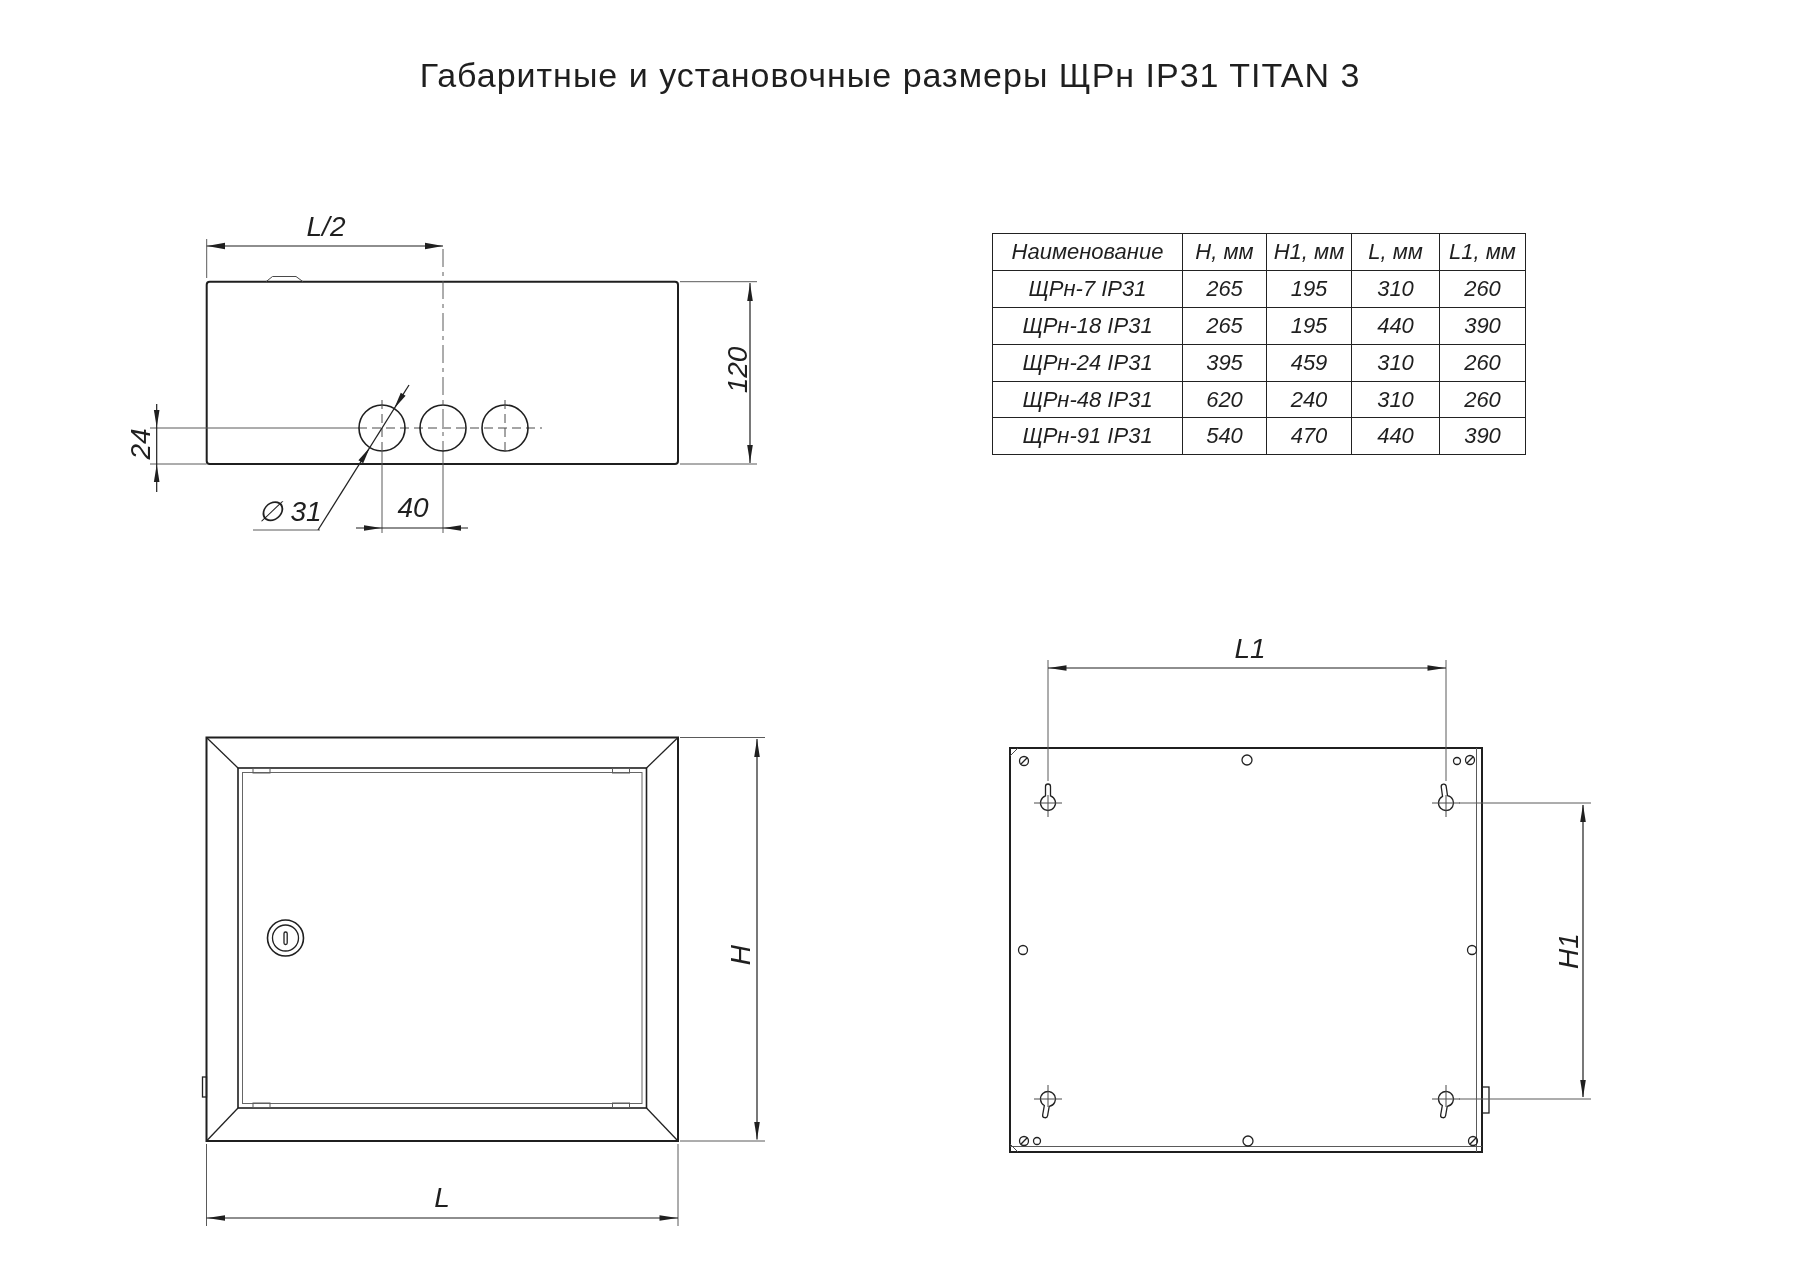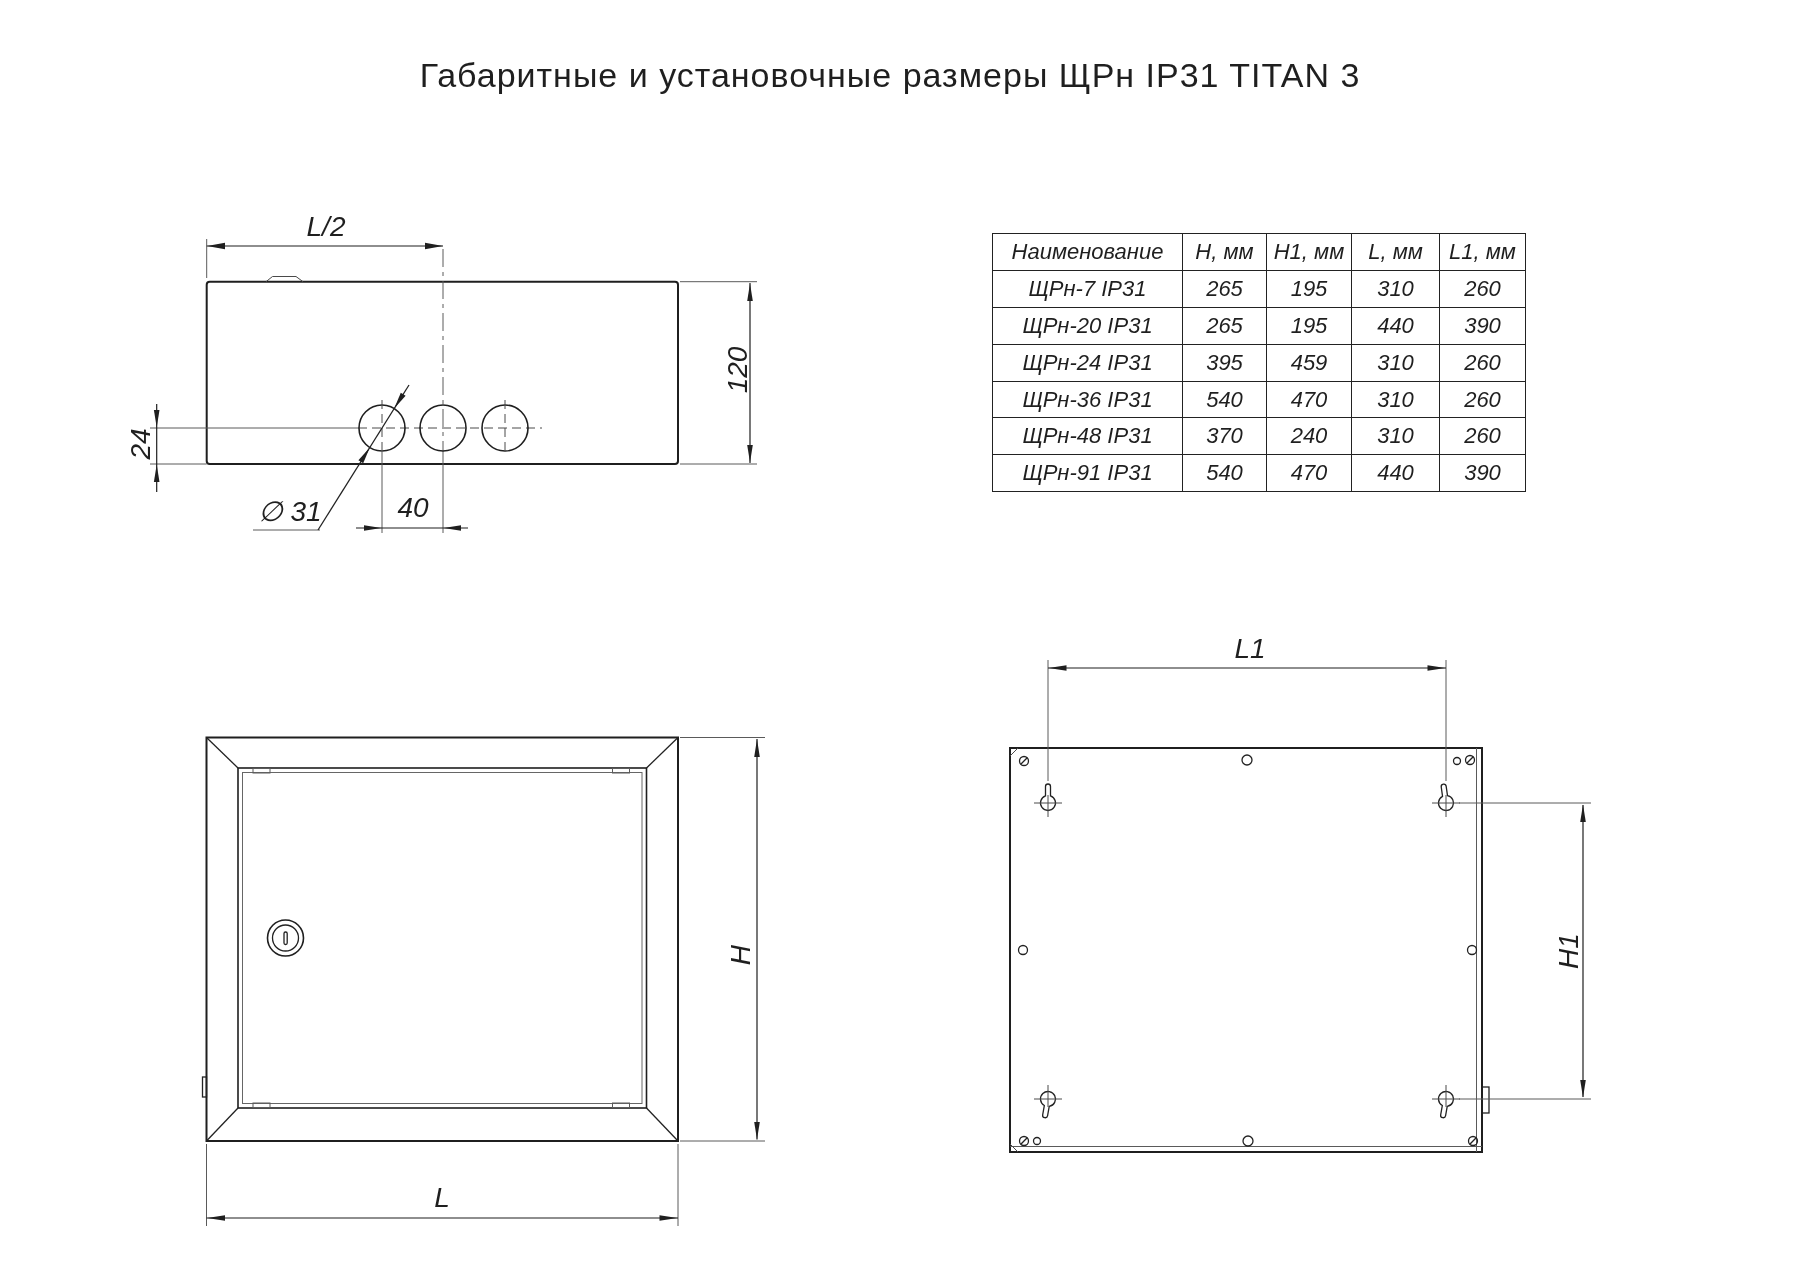--- a/index.html
+++ b/index.html
@@ -201,43 +201,36 @@
     <th>L1, мм</th>
   </tr>
   <tr>
     <td>ЩРн-7 IP31</td>
     <td>265</td>
     <td>195</td>
     <td>310</td>
     <td>260</td>
   </tr>
   <tr>
-    <td>ЩРн-20 IP31</td>
+    <td>ЩРн-18 IP31</td>
     <td>265</td>
     <td>195</td>
     <td>440</td>
     <td>390</td>
   </tr>
   <tr>
     <td>ЩРн-24 IP31</td>
     <td>395</td>
     <td>459</td>
     <td>310</td>
     <td>260</td>
   </tr>
   <tr>
-    <td>ЩРн-36 IP31</td>
-    <td>540</td>
-    <td>470</td>
-    <td>310</td>
-    <td>260</td>
-  </tr>
-  <tr>
     <td>ЩРн-48 IP31</td>
-    <td>370</td>
+    <td>620</td>
     <td>240</td>
     <td>310</td>
     <td>260</td>
   </tr>
   <tr>
     <td>ЩРн-91 IP31</td>
     <td>540</td>
     <td>470</td>
     <td>440</td>
     <td>390</td>

